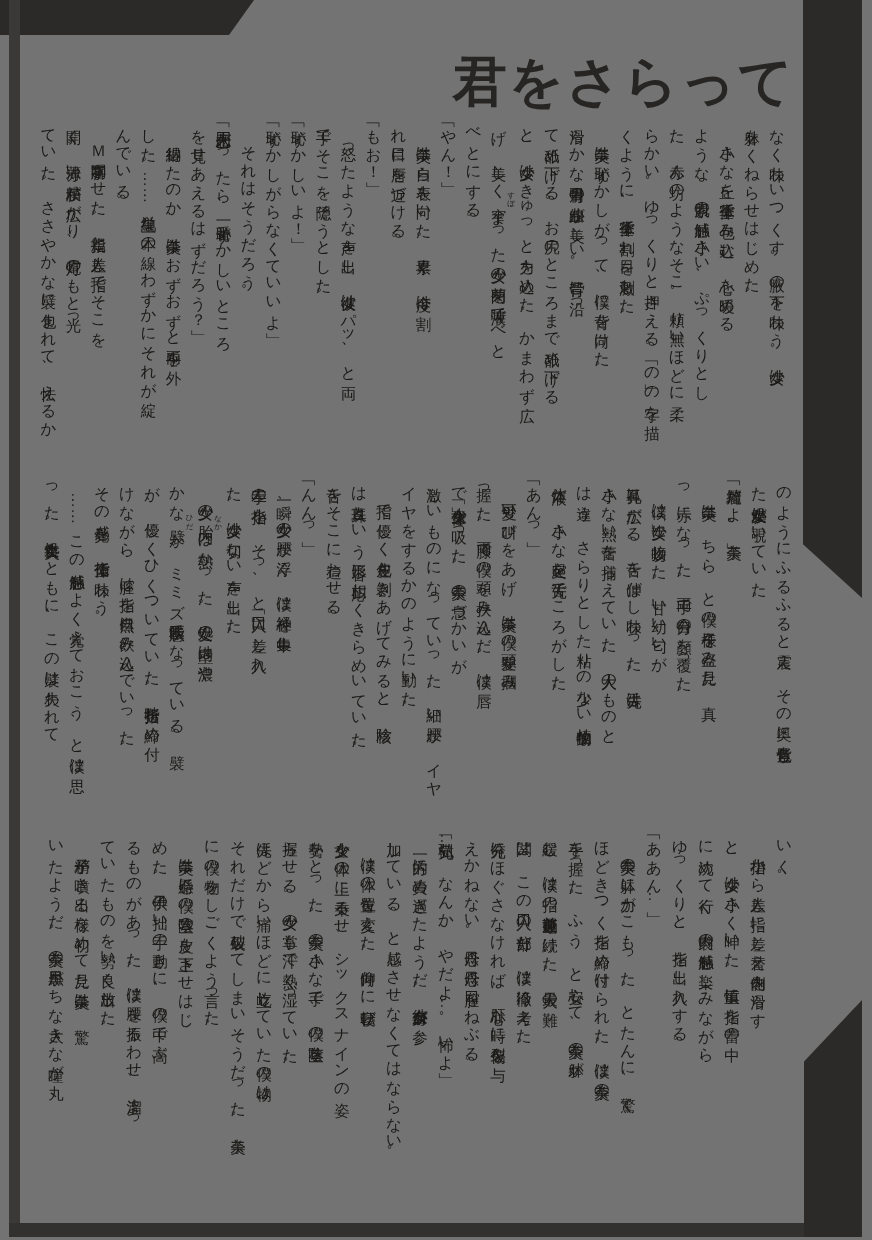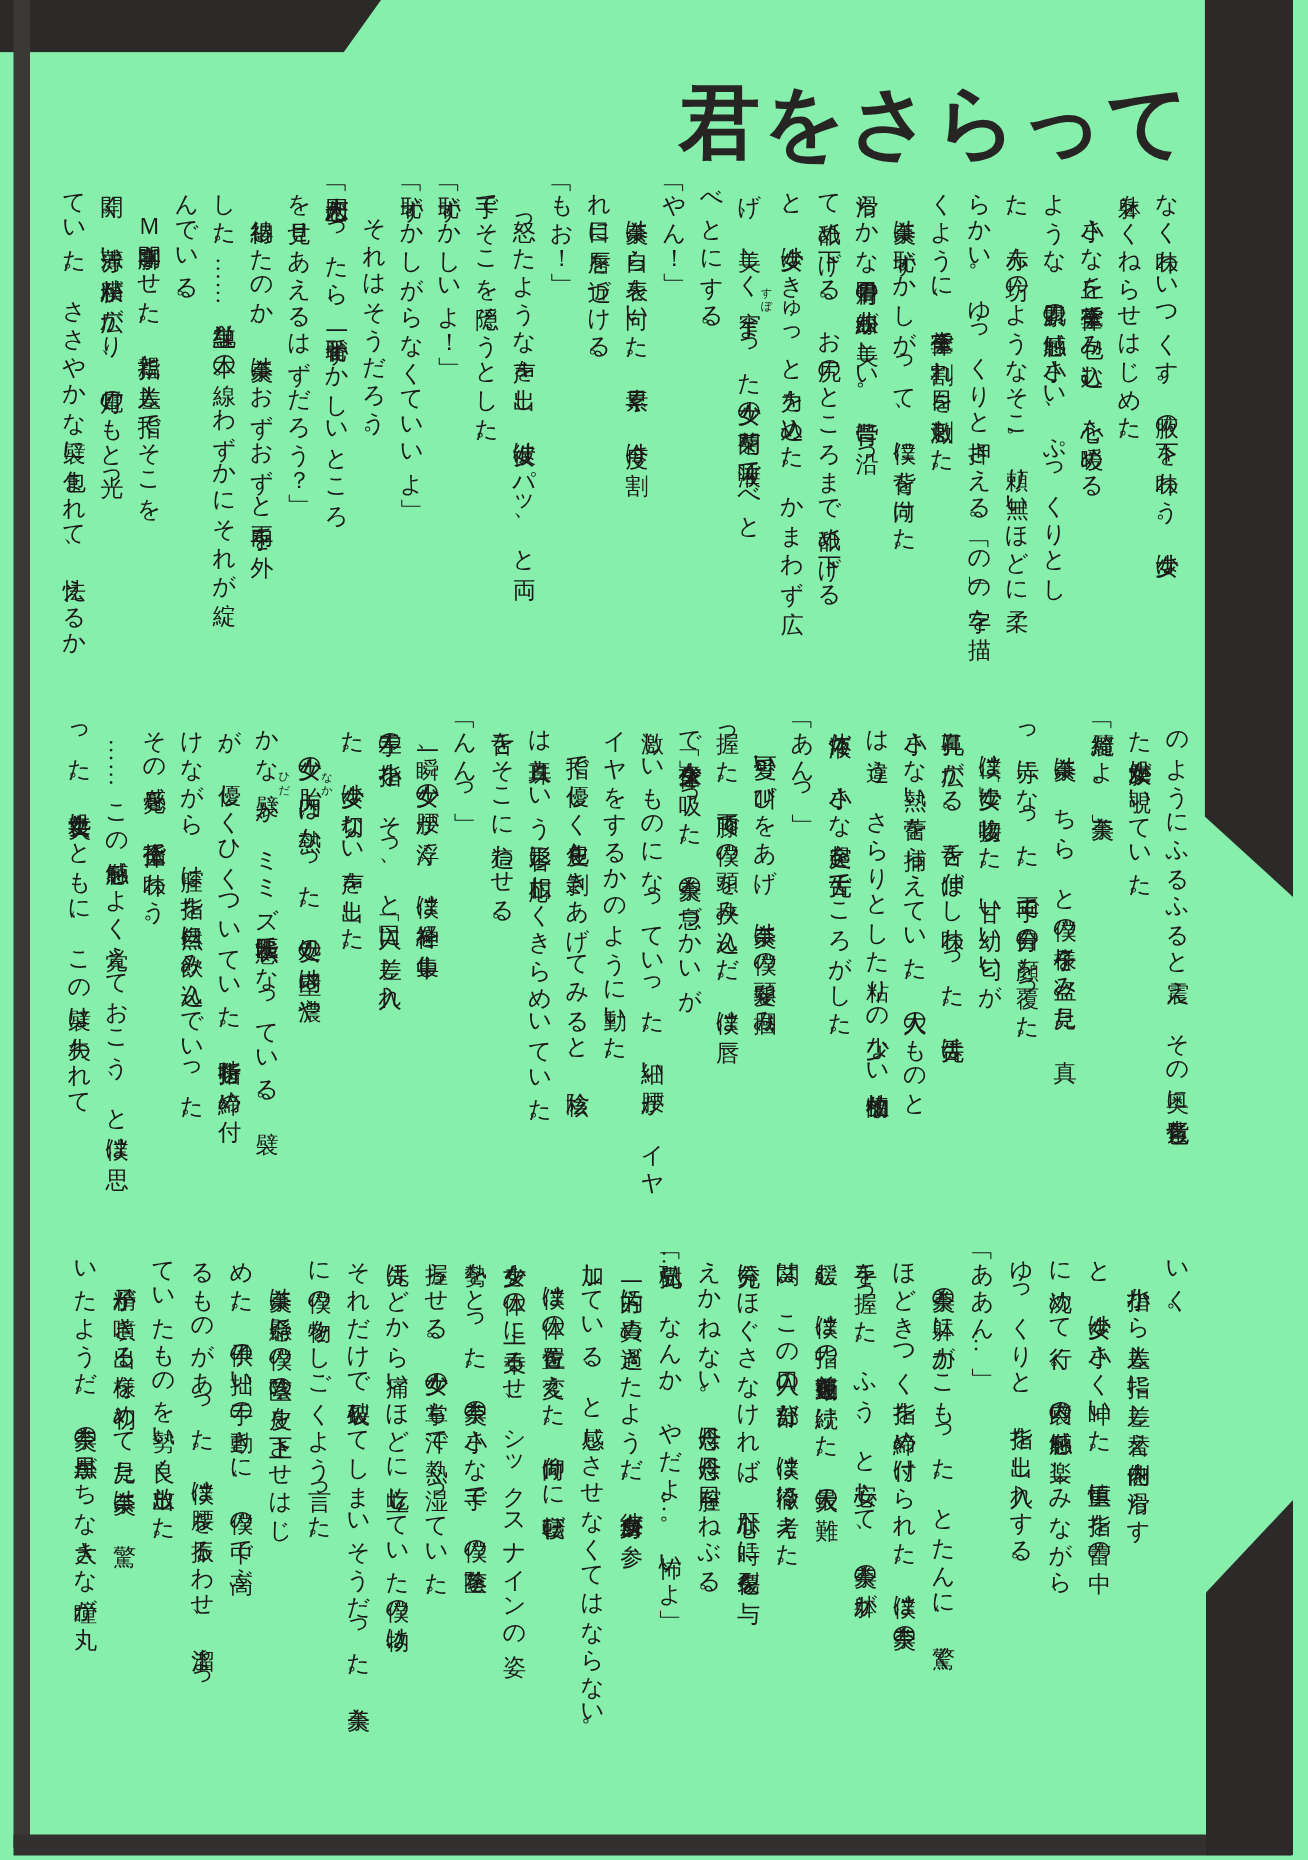--- a/index.html
+++ b/index.html
@@ -1,19 +1,19 @@
 <!DOCTYPE html>
 <html lang="ja"><head>
 <meta charset="utf-8">
 <style>
   html,body{margin:0;padding:0;background:#f7f6f4;}
   .page{
     position:relative;
     width:872px;height:1240px;
-    background:#86efac;
+    background:#737373;
     overflow:hidden;
     font-family:"Liberation Serif","DejaVu Serif",serif;
     color:#1b1a18;
   }
   
   .deco{position:absolute;background:#2b2a28;}
   .deco-topband{left:0;top:0;width:254px;height:35px;
     clip-path:polygon(0 0,100% 0,calc(100% - 25px) 100%,0 100%);}
   .deco-leftborder{left:9px;top:0;width:11px;height:1232px;background:#3a3937;}
   .deco-bottomborder{left:9px;top:1223px;width:852px;height:14px;background:#323130;}

